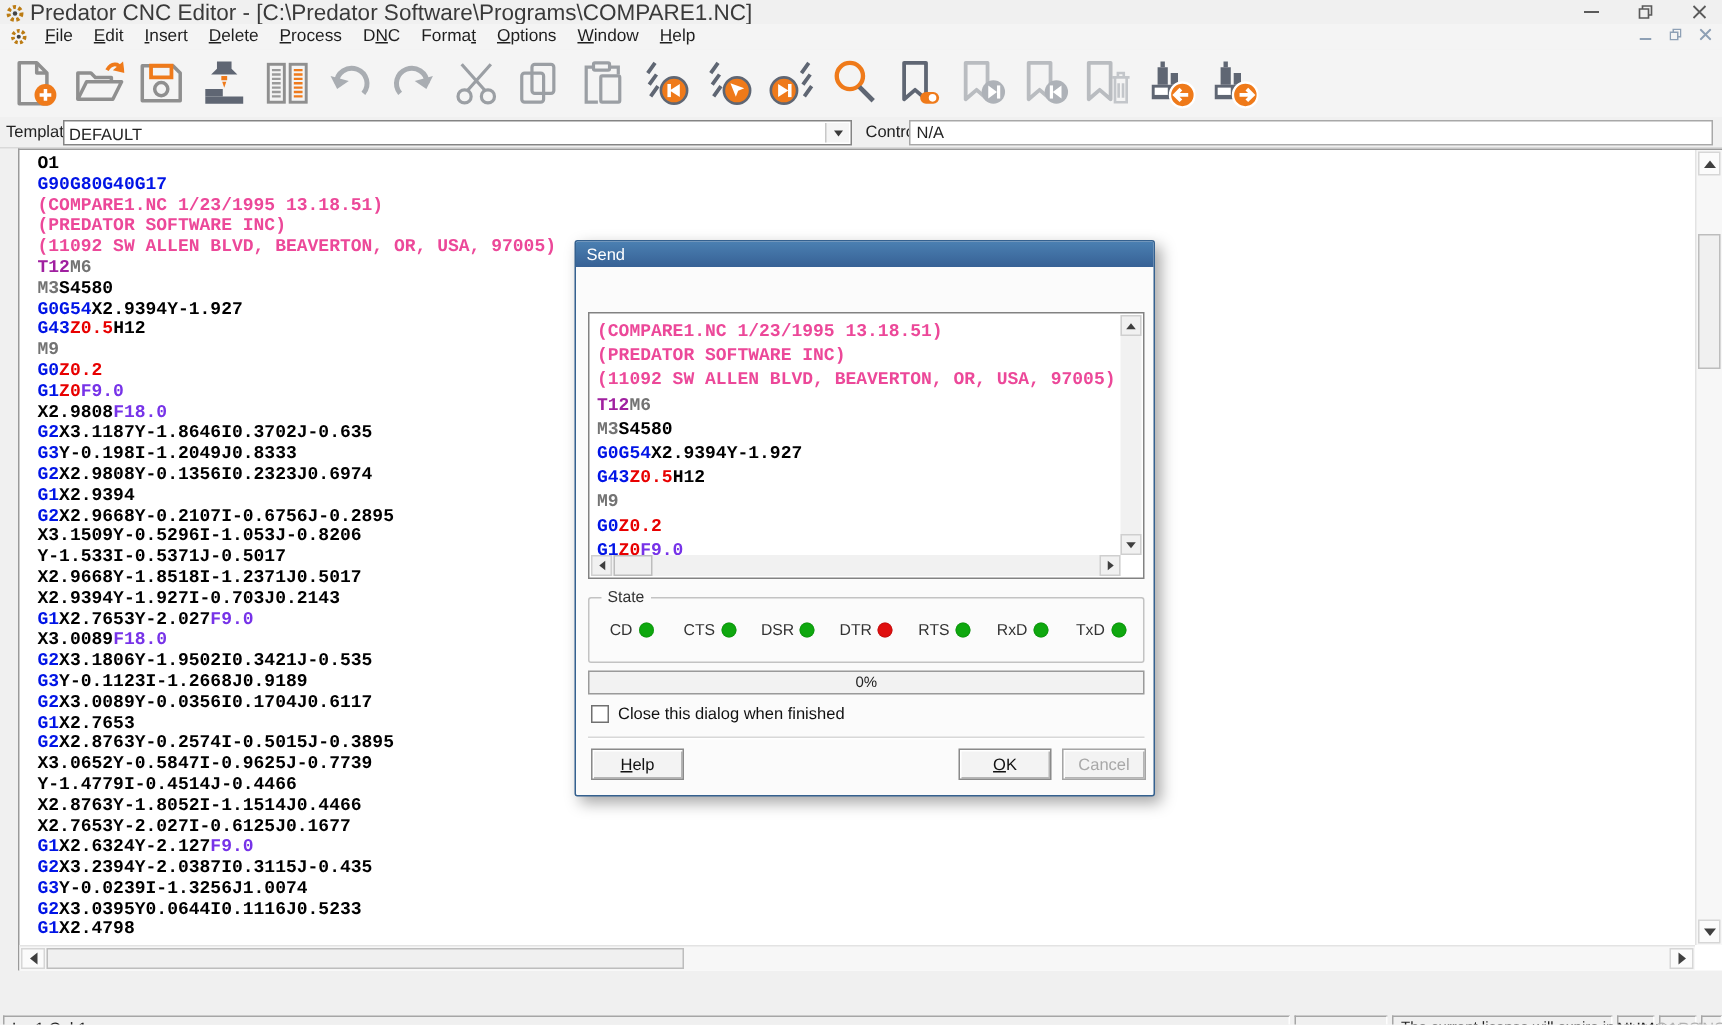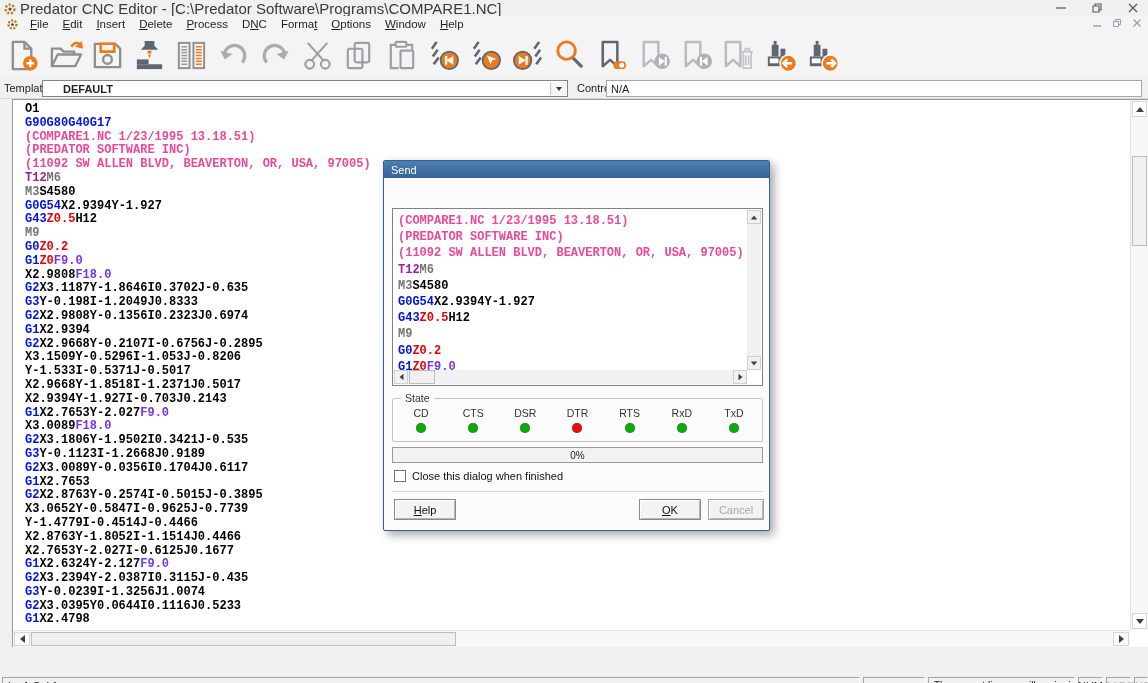--- a/index.html
+++ b/index.html
@@ -20,21 +20,21 @@
   .mdi-btn { width:11px; height:11px; display:flex; align-items:center; justify-content:center; color:#8ea0b5; }
 
   
   .toolbar { position:absolute; left:0; top:33px; width:1148px; height:45px; background:#f4f4f4; display:flex; align-items:center; padding-left:5px; }
   .tb-btn { width:37px; height:40px; margin-right:5px; display:flex; align-items:center; justify-content:center; }
   .tb-btn svg { width:35px; height:35px; }
 
   
   .templatebar { position:absolute; left:0; top:78px; width:1148px; height:21px; background:#f0f0f0; border-bottom:1px solid #d9d9d9; }
   .tb-label { position:absolute; top:4px; font-size:11px; color:#222; }
-  .combo { position:absolute; left:42px; top:2px; width:526px; height:17px; background:#fff; border:1px solid #848484; font-size:11px; display:flex; align-items:center; padding-left:20px;font-weight:bold; }
+  .combo { position:absolute; left:42px; top:2px; width:526px; height:17px; background:#fff; border:1px solid #848484; font-size:11px; display:flex; align-items:flex-end; padding-left:3px; }
   .combo-btn { position:absolute; right:1px; top:1px; width:16px; height:13px; background:#f5f5f5; border-left:1px solid #c8c8c8; display:flex; align-items:center; justify-content:center; }
   .tri-down { width:0; height:0; border-left:3.5px solid transparent; border-right:3.5px solid transparent; border-top:4px solid #3a3a3a; }
   .ctrl-field { position:absolute; left:606px; top:2px; width:536px; height:17px; background:#fff; border:1px solid #a8a8a8; font-size:11px; display:flex; align-items:center; padding-left:4px; }
 
   
   .editor { position:absolute; left:12px; top:99px; width:1136px; height:548px; background:#fff; border-top:1px solid #9a9a9a; border-left:1px solid #9a9a9a; }
   .code { position:absolute; left:0; top:0; right:18px; bottom:17px; overflow:hidden; padding:3px 0 0 12px; font-family:"Liberation Mono", monospace; font-weight:bold; font-size:12px; line-height:13.8px; }
   .code-line { white-space:pre; }
   .sk{color:#000;} .sg{color:#0014e6;} .sc{color:#ec4899;} .st{color:#a020a0;} .sm{color:#737373;} .sz{color:#e80000;} .sf{color:#7733e8;}
 
@@ -52,21 +52,21 @@
   .dialog { position:absolute; left:383px; top:160px; width:387px; height:371px; background:#fbfbfb; border:1px solid #35618f; border-radius:2px; box-shadow:4px 4px 10px rgba(0,0,0,.35); z-index:10; }
   .dlg-title { height:17px; background:linear-gradient(180deg,#4b80b2,#376195); color:#fff; font-size:11px; display:flex; align-items:center; padding-left:7px; border-radius:1px 1px 0 0; }
   .dlg-text { position:absolute; left:8px; top:47px; width:371px; height:178px; background:#fff; border:1px solid #828282; }
   .dlg-code { position:absolute; left:1px; top:1px; right:15px; bottom:15px; overflow:hidden; padding:3px 0 0 4px; font-family:"Liberation Mono", monospace; font-weight:bold; font-size:12px; line-height:16.2px; }
   .dlg-vsb { position:absolute; top:1px; right:1px; bottom:15px; width:14px; background:#f1f1f1; }
   .dlg-hsb { position:absolute; left:1px; right:15px; bottom:1px; height:14px; background:#f1f1f1; }
   .dsb-btn { position:absolute; width:14px; height:14px; background:#f1f1f1; border:1px solid #cfcfcf; display:flex; align-items:center; justify-content:center; }
   .group { position:absolute; left:8px; top:237px; width:371px; height:44px; border:1px solid #c3c3c3; border-radius:2px; }
   .group-label { position:absolute; left:8px; top:-7px; background:#fbfbfb; padding:0 4px; font-size:10.5px; color:#333; }
   .signals { display:flex; height:100%; padding:0 2px; }
-  .signal { flex:1; display:flex; flex-direction:column; align-items:center; justify-content:center; gap:4px; }
+  .signal { flex:1; display:flex; flex-direction:row; align-items:center; justify-content:center; gap:4px; }
   .sig-label { font-size:10.5px; color:#333; }
   .led { width:10px; height:10px; border-radius:50%; }
   .led-on  { background:#0fa80f; box-shadow:inset 0 0 1px #067006; }
   .led-off { background:#e01010; box-shadow:inset 0 0 1px #8d0606; }
   .progress { position:absolute; left:8px; top:286px; width:371px; height:16px; border:1px solid #9a9a9a; background:#f2f2f2; display:flex; align-items:center; justify-content:center; font-size:10px; color:#222; }
   .chk-row { position:absolute; left:10px; top:309px; display:flex; align-items:center; gap:6px; font-size:11px; color:#111; }
   .chk-box { width:12px; height:12px; background:#fff; border:1px solid #707070; }
   .dlg-sep { position:absolute; left:8px; top:330px; width:371px; border-top:1px solid #d8d8d8; border-bottom:1px solid #fff; }
   .btn { position:absolute; top:338px; height:21px; background:#f3f3f3; border:1px solid #8a8a8a; box-shadow:inset 1px 1px 0 #fff, inset -1px -1px 0 #b5b5b5; font-size:11px; color:#111; display:flex; align-items:center; justify-content:center; }
   .btn-disabled { color:#a8a8a8; border-color:#a5a5a5; }

